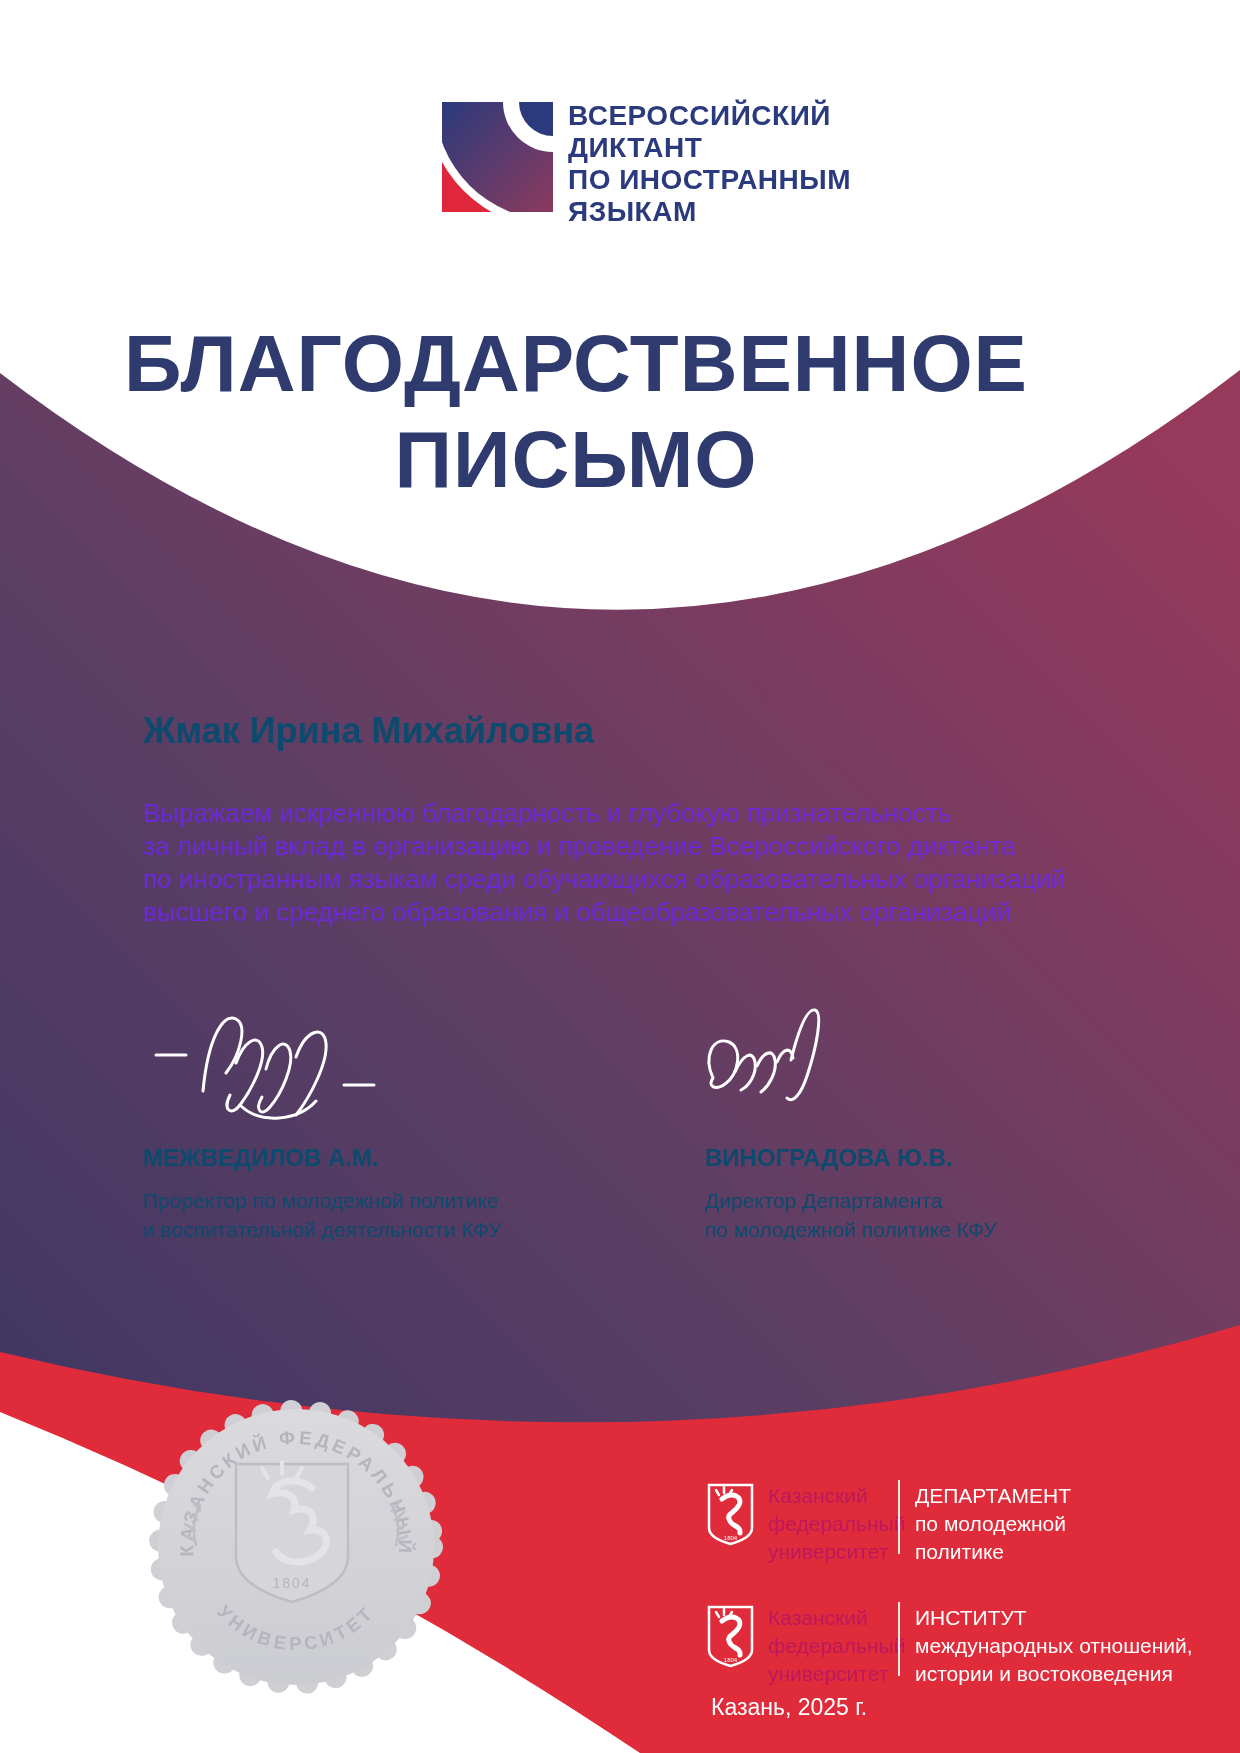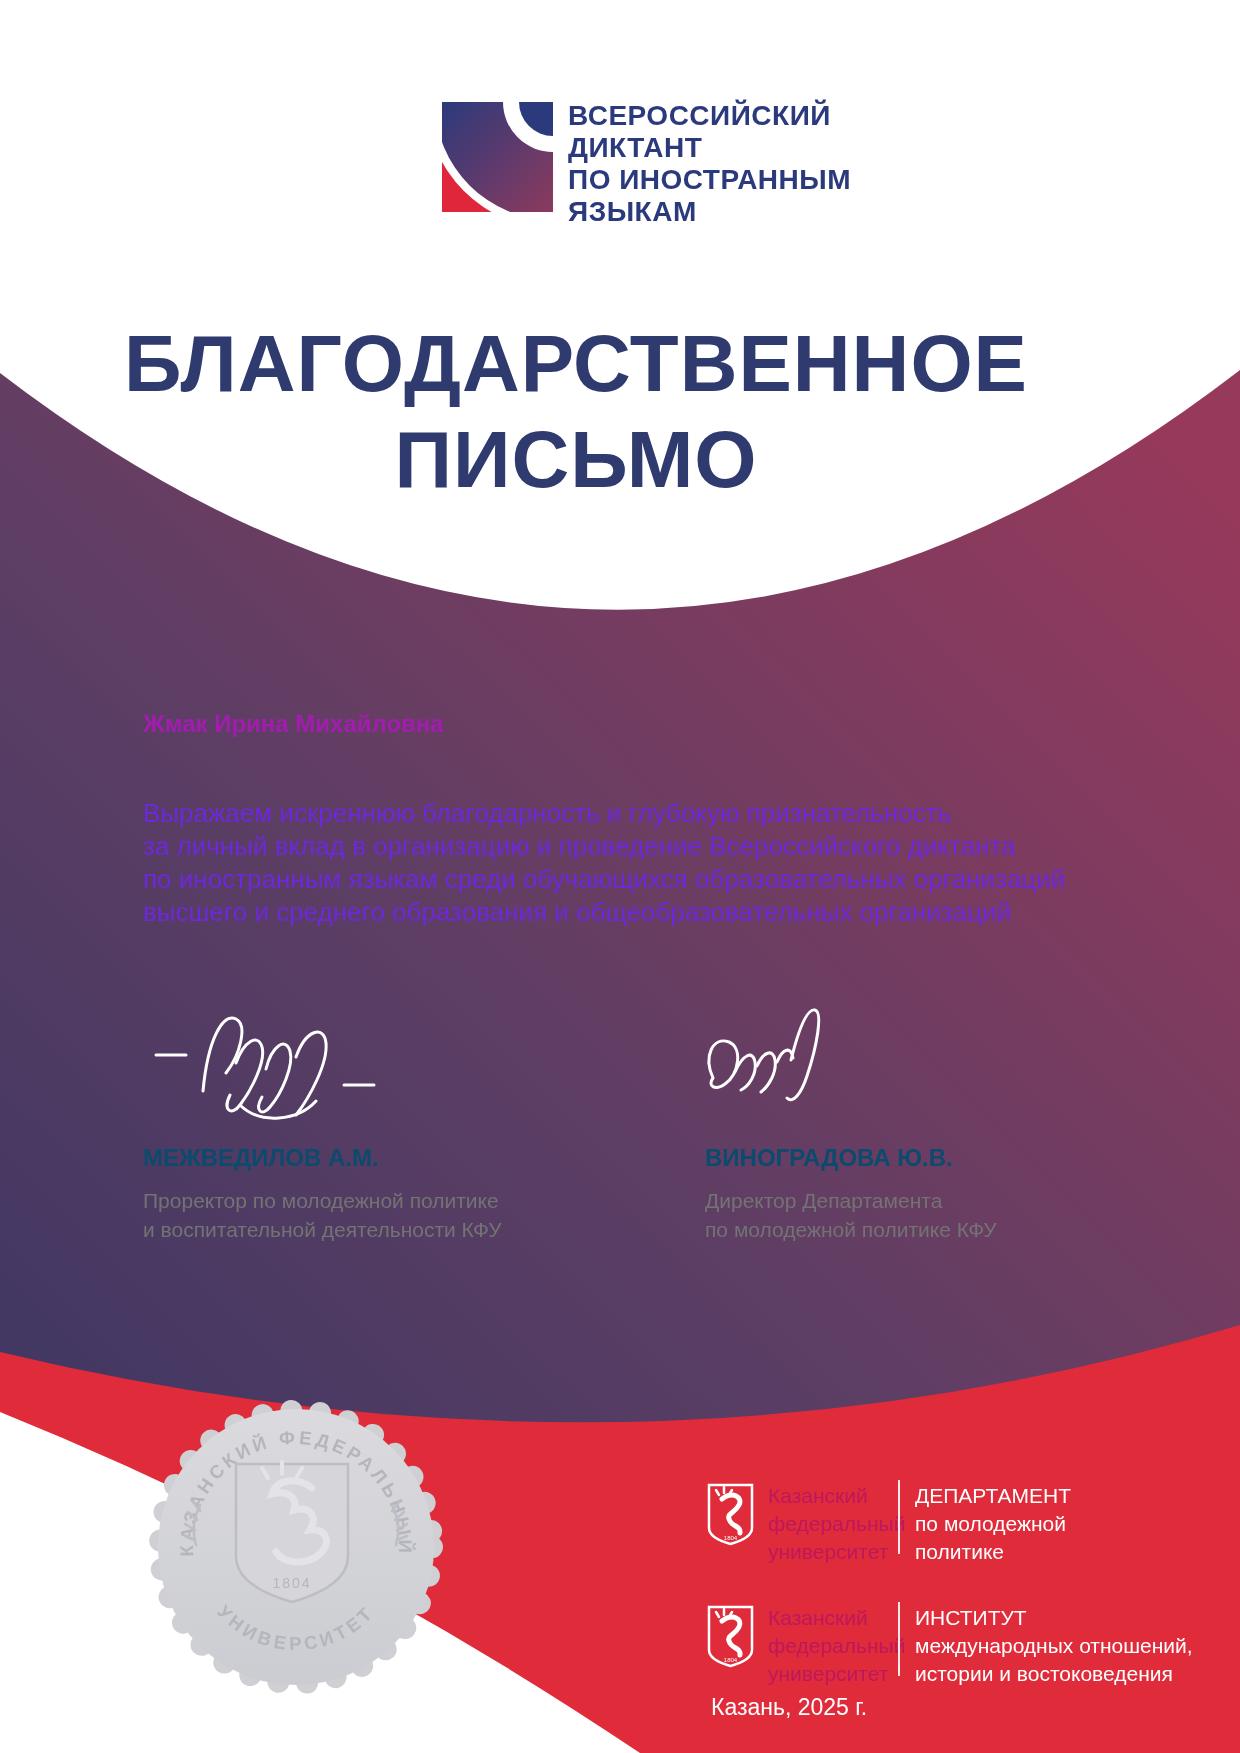--- a/index.html
+++ b/index.html
@@ -10,28 +10,28 @@
 
   
   .logo-mark{left:442px;top:102px;width:111px;height:110px;}
   .logo-text{left:568px;top:100px;color:#2B3A7C;font-weight:bold;font-size:28px;line-height:32px;letter-spacing:.5px;}
 
   
   .title{left:0;top:316px;width:1152px;text-align:center;color:#2F3B6E;font-weight:bold;
          font-size:80px;line-height:96px;letter-spacing:1px;}
 
   
-  .recipient{left:143px;top:710px;color:#a21caf;font-weight:bold;font-size:24px;}
+  .recipient{left:143px;top:710px;color:#0c4a6e;font-weight:bold;font-size:36px;}
   .body-text{left:143px;top:797px;color:#6d28d9;font-size:26px;line-height:33px;font-weight:400;}
 
   
   .sig-left{left:148px;top:993px;width:250px;height:130px;}
   .sig-right{left:695px;top:1000px;width:190px;height:110px;}
   .sig-name{color:#0c4a6e;font-weight:bold;font-size:24px;top:1144px;}
-  .sig-role{color:#737373;font-size:21px;line-height:29px;top:1186px;font-weight:400;}
+  .sig-role{color:#0c4a6e;font-size:21px;line-height:29px;top:1186px;font-weight:400;}
   .col-left{left:143px;}
   .col-right{left:705px;}
 
   
   .org-block .uni{color:#be185d;font-size:21px;line-height:28px;}
   .org-block .dept{color:#fff;font-size:21px;line-height:28px;}
   .org-icon{width:47px;height:63px;}
   .divider{width:2px;background:rgba(255,255,255,.9);}
   .place-year{left:711px;top:1694px;color:#fff;font-size:23px;}
 </style>

